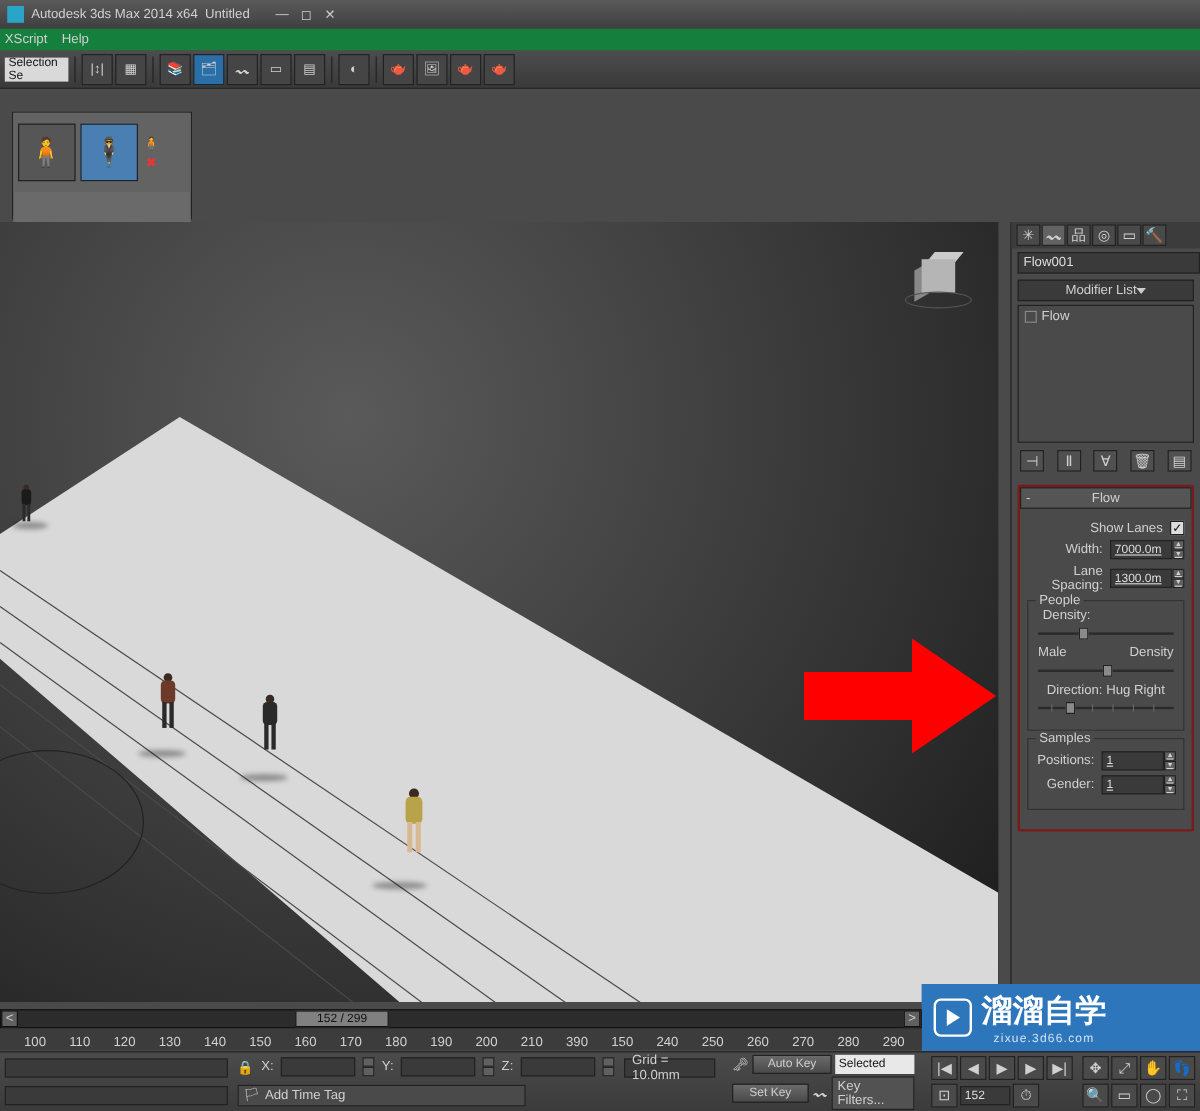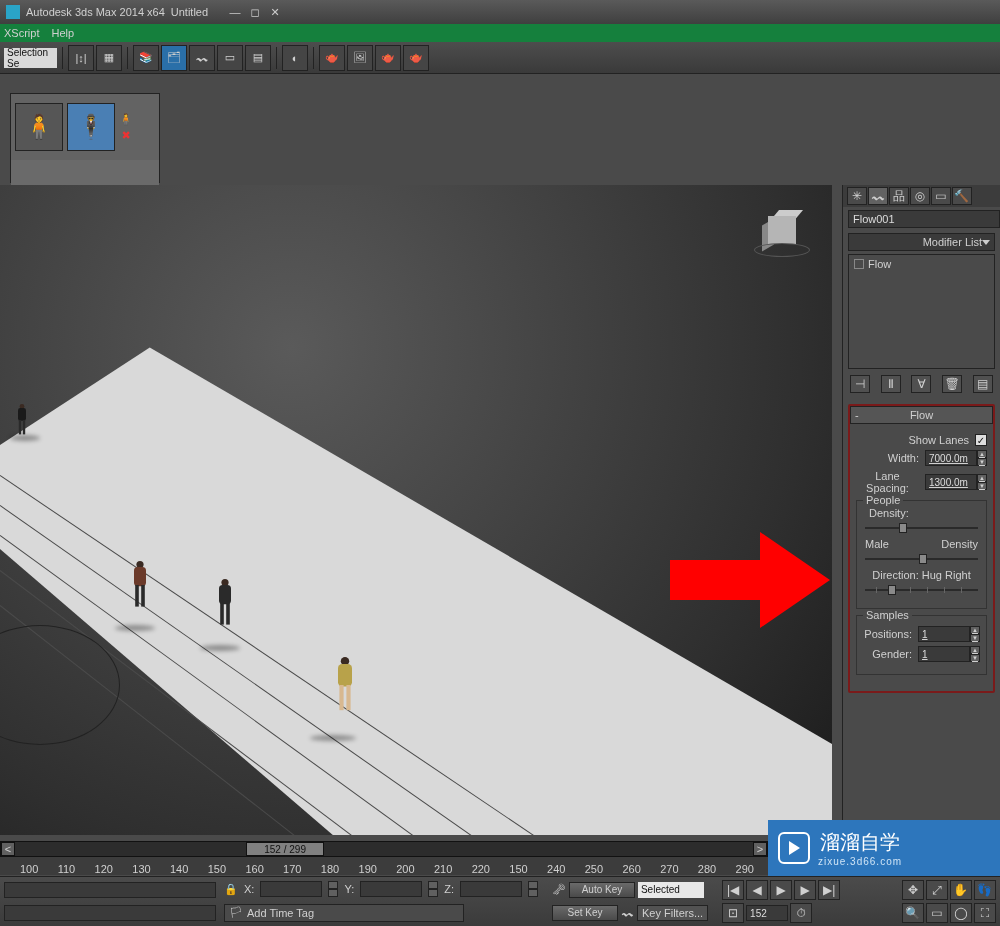--- a/index.html
+++ b/index.html
@@ -51,33 +51,33 @@
 .cube-ring{position:absolute;right:22px;top:58px;width:56px;height:14px;border:1px solid #555;border-radius:50%;}
 .ellipse { position:absolute; left:-40px; top:440px; width:160px; height:120px; border:1px solid #222; border-radius:50%; }
 
 
 .cmd-panel { position:absolute; right:0; top:185px; width:158px; height:656px; background:#4a4a4a; border-left:1px solid #222; }
 .cmd-tabs { height:22px; display:flex; gap:1px; padding:2px 4px; background:#3c3c3c; }
 .cmd-tab { width:20px;height:18px;background:#4a4a4a;border:1px solid #222;display:flex;align-items:center;justify-content:center;font-size:12px;cursor:pointer; }
 .cmd-tab.sel{ background:#626262; }
 .namebox { display:flex; gap:3px; padding:3px 5px; }
 .namebox input { flex:1; height:18px; background:#3a3a3a; border:1px solid #222; color:#ddd; padding:0 4px; }
-.mod-list { margin:2px 5px; height:18px; background:#3a3a3a; border:1px solid #222; display:flex; align-items:center; padding:0 4px; justify-content:flex-end; }
+.mod-list { margin:2px 5px; height:18px; background:#3a3a3a; border:1px solid #222; display:flex; align-items:center; padding:0 4px; justify-content:center; }
 .mod-list .dd { width:0;height:0;border-left:4px solid transparent;border-right:4px solid transparent;border-top:5px solid #ccc; }
 .mod-stack { margin:3px 5px; height:115px; background:#4a4a4a; border:1px solid #222; padding:3px 5px; }
 .mod-stack .item { display:flex; align-items:center; gap:4px; }
 .mod-tools { display:flex; gap:4px; justify-content:space-around; padding:3px 4px; }
 .mod-tools .tool { width:20px;height:18px;border:1px solid #222;background:#505050;cursor:pointer;display:flex;align-items:center;justify-content:center;font-size:12px; }
 
 .rollout { margin:8px 5px; border:2px solid #7a1a1a; border-radius:2px; padding:0; }
 .rollout-hdr { height:18px; background:#555; border:1px solid #222; display:flex; align-items:center; justify-content:center; position:relative; cursor:pointer; }
 .rollout-hdr .minus { position:absolute; left:4px; }
 .rollout-body { padding:6px 6px 10px; }
 .row { display:flex; align-items:center; justify-content:flex-end; gap:6px; margin:4px 0; }
-.row label { text-align:center; }
+.row label { text-align:right; }
 .spinner { display:flex;text-decoration:underline; }
 .spinner input { width:52px; height:16px; background:#3a3a3a; border:1px solid #222; color:#ddd; padding:0 3px; text-align:left; font-size:10px; }
 .spinbtns { width:10px; display:flex; flex-direction:column; }
 .spinbtns div { height:8px; background:#606060; border:1px solid #222; font-size:6px; text-align:center; line-height:6px; cursor:pointer; }
 .chk { width:12px;height:12px;background:#ddd;border:1px solid #222;display:flex;align-items:center;justify-content:center;color:#111;font-size:10px; }
 .group { border:1px solid #333; margin:6px 0; padding:6px 6px 8px; position:relative; }
 .group .gl { position:absolute; top:-7px; left:6px; background:#4a4a4a; padding:0 3px; }
 .slider { position:relative; height:12px; margin:3px 2px 4px; }
 .slider .track { position:absolute; left:0; right:0; top:5px; height:2px; background:#2a2a2a; }
 .slider .tick { position:absolute; top:3px; width:1px; height:6px; background:#666; }
@@ -86,21 +86,21 @@
 .dir-label { text-align:center; margin:4px 0 2px; }
 
 
 .big-arrow { position:absolute; left:670px; top:520px; width:160px; height:120px; pointer-events:none; }
 
 
 .watermark { position:absolute; right:0; top:820px; width:232px; height:56px; background:#2d76bc; display:flex; align-items:center; gap:8px; padding:0 10px; color:#fff; }
 .watermark .play { width:32px;height:32px;border:2px solid #fff;border-radius:6px;display:flex;align-items:center;justify-content:center; }
 .watermark .play div { width:0;height:0;border-top:7px solid transparent;border-bottom:7px solid transparent;border-left:11px solid #fff; }
 .watermark .txt { display:flex;flex-direction:column;align-items:center; }
-.watermark .big { font-size:20px; font-weight:normal; color:#fff; }
+.watermark .big { font-size:26px; font-weight:bold; color:#fff; }
 .watermark .small { font-size:10px; color:#cfe4f6; letter-spacing:1px; }
 
 
 .timeline { position:absolute; left:0; top:841px; width:768px; height:34px; background:#3c3c3c; }
 .timeslider { height:16px; background:#2c2c2c; position:relative; border:1px solid #111; }
 .timeslider .btn { position:absolute; width:14px;height:14px;top:0;background:#606060;border:1px solid #111;text-align:center;cursor:pointer; }
 .timeslider .btn.l{left:0;} .timeslider .btn.r{right:0;}
 .timeslider .knob { position:absolute; left:32%; top:0; height:14px; width:78px; background:#808080; border:1px solid #111; text-align:center; font-size:10px; line-height:13px; color:#111; cursor:grab; }
 .ruler { height:18px; background:#3c3c3c; position:relative; }
 .ruler .nums { position:absolute; left:20px; right:14px; top:6px; display:flex; justify-content:space-between; font-size:9px; }
@@ -365,21 +365,21 @@
         <span>120</span>
         <span>130</span>
         <span>140</span>
         <span>150</span>
         <span>160</span>
         <span>170</span>
         <span>180</span>
         <span>190</span>
         <span>200</span>
         <span>210</span>
-        <span>220</span>
+        <span>390</span>
         <span>150</span>
         <span>240</span>
         <span>250</span>
         <span>260</span>
         <span>270</span>
         <span>280</span>
         <span>290</span>
       </div>
   </div>
 </div>
@@ -409,20 +409,24 @@
         <div class="sp">
           <div></div>
           <div></div>
         </div>
     </div>
     <div class="addtag">
       <span>🏳</span>
       <span>Add Time Tag</span>
     </div>
   </div>
+  <div class="col">
+    <div class="grid">Grid = 10.0mm</div>
+    <div style="height:16px"></div>
+  </div>
   <div class="col" style="margin-left:6px">
     <div style="display:flex;gap:3px;align-items:center;">
       <span>🗝</span>
       <div class="keybtn">Auto Key</div>
       <div class="seldd">Selected</div>
     </div>
     <div style="display:flex;gap:4px;align-items:center;">
       <div class="keybtn">Set Key</div>
       <span>〰</span>
       <span style="border:1px solid #222;padding:1px 4px;background:#525252;">Key Filters...</span>

